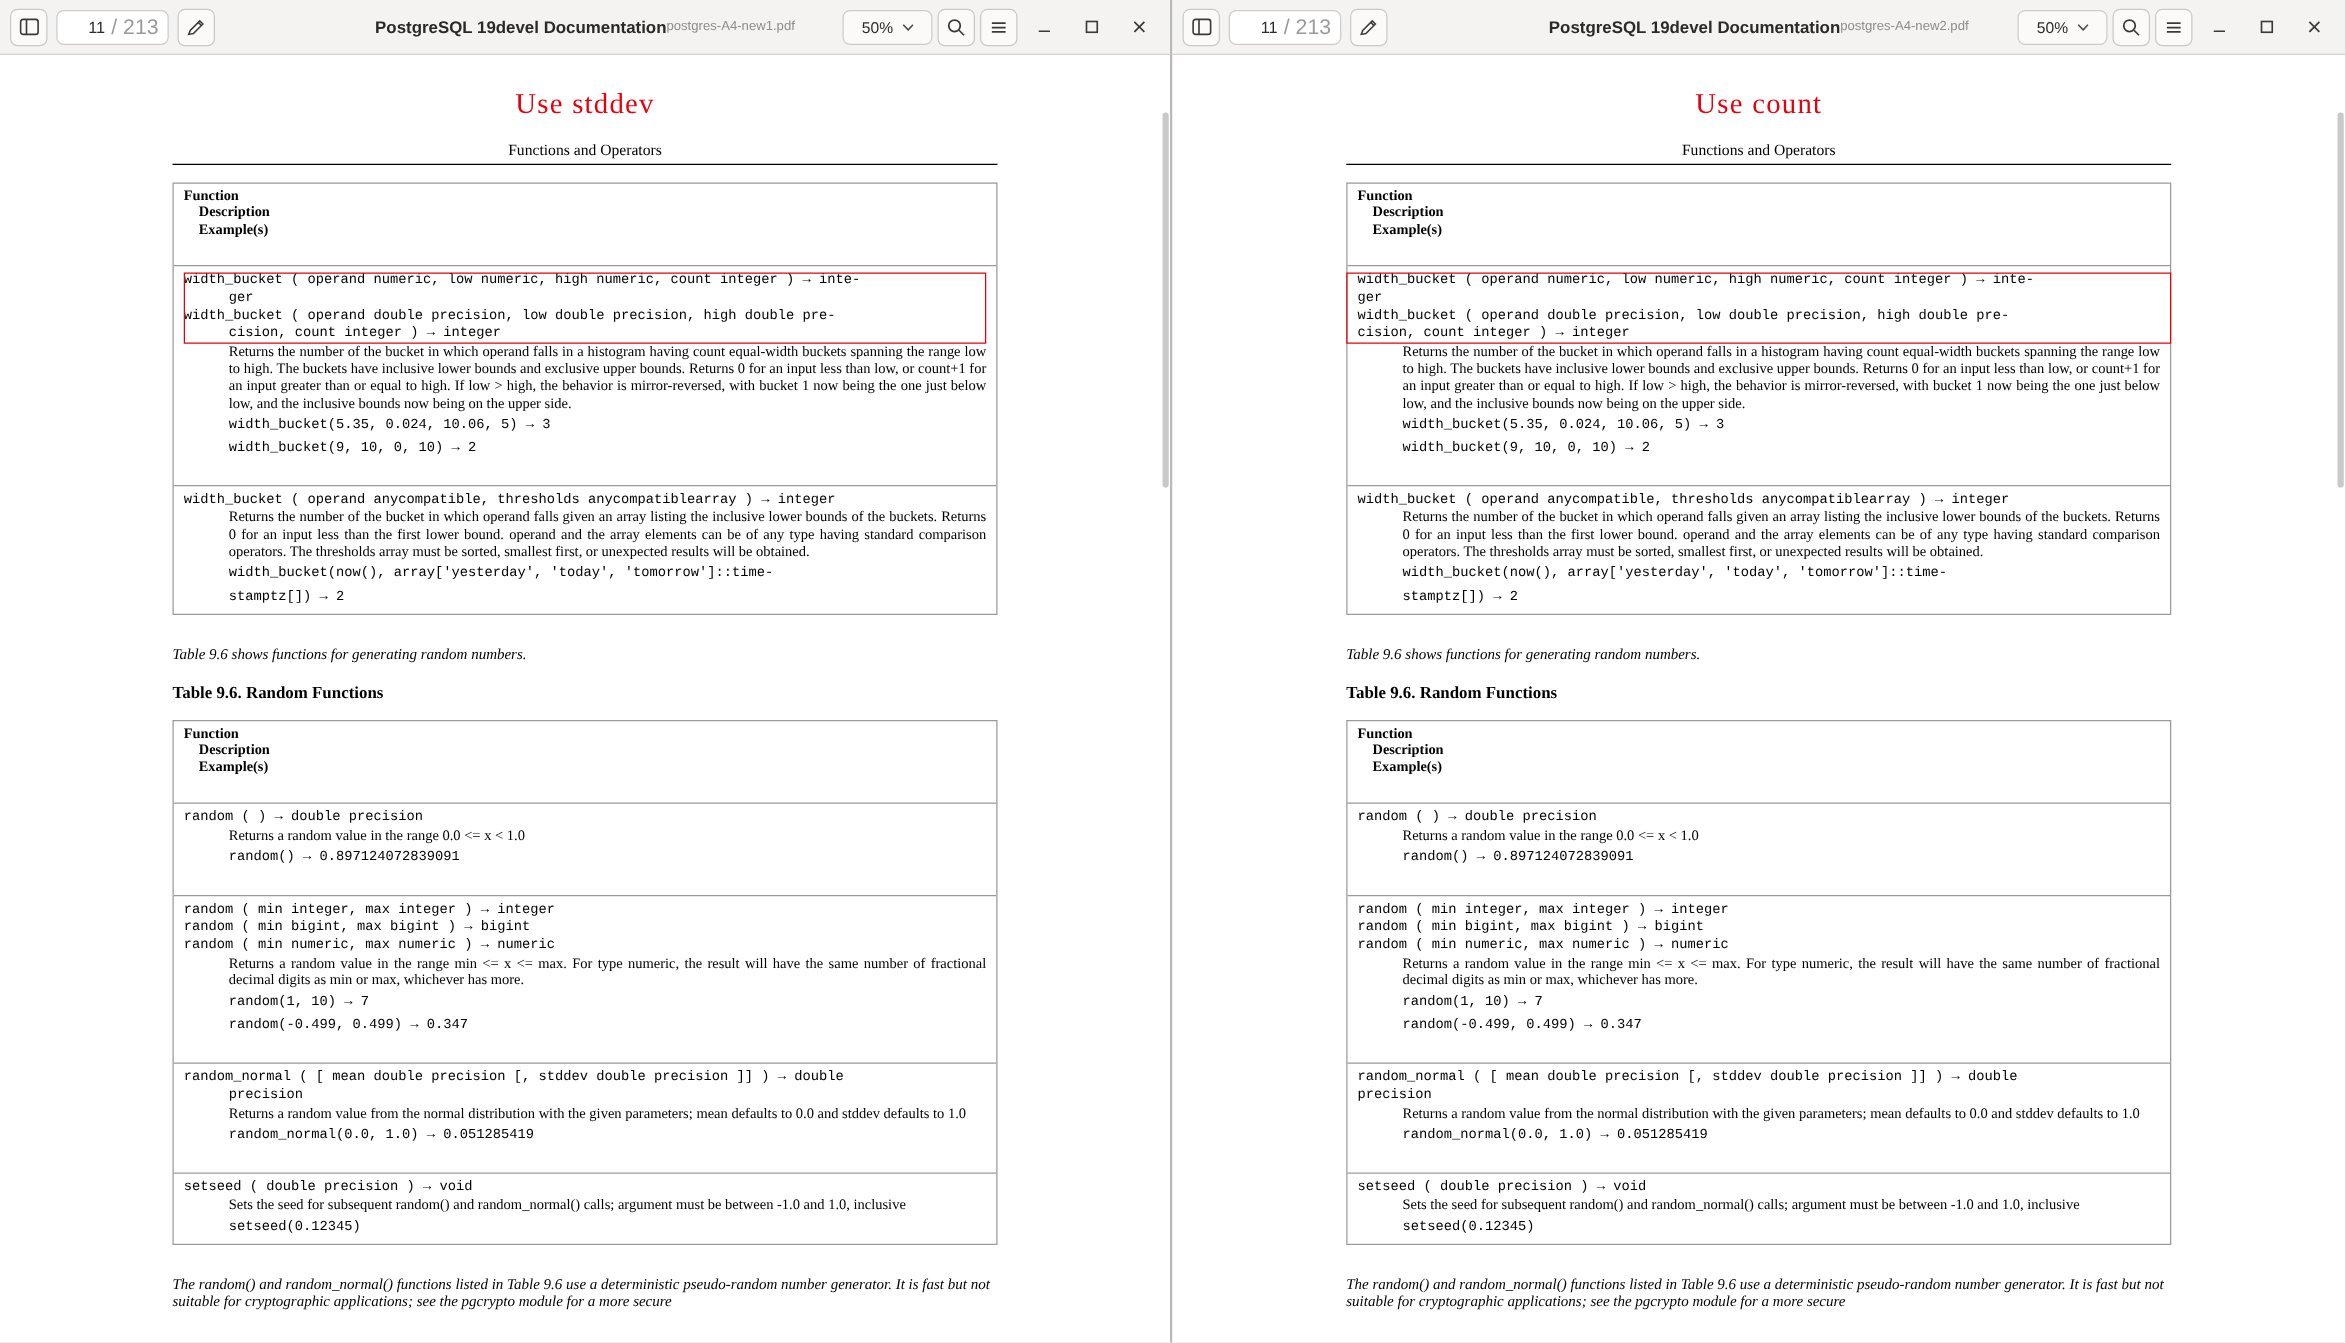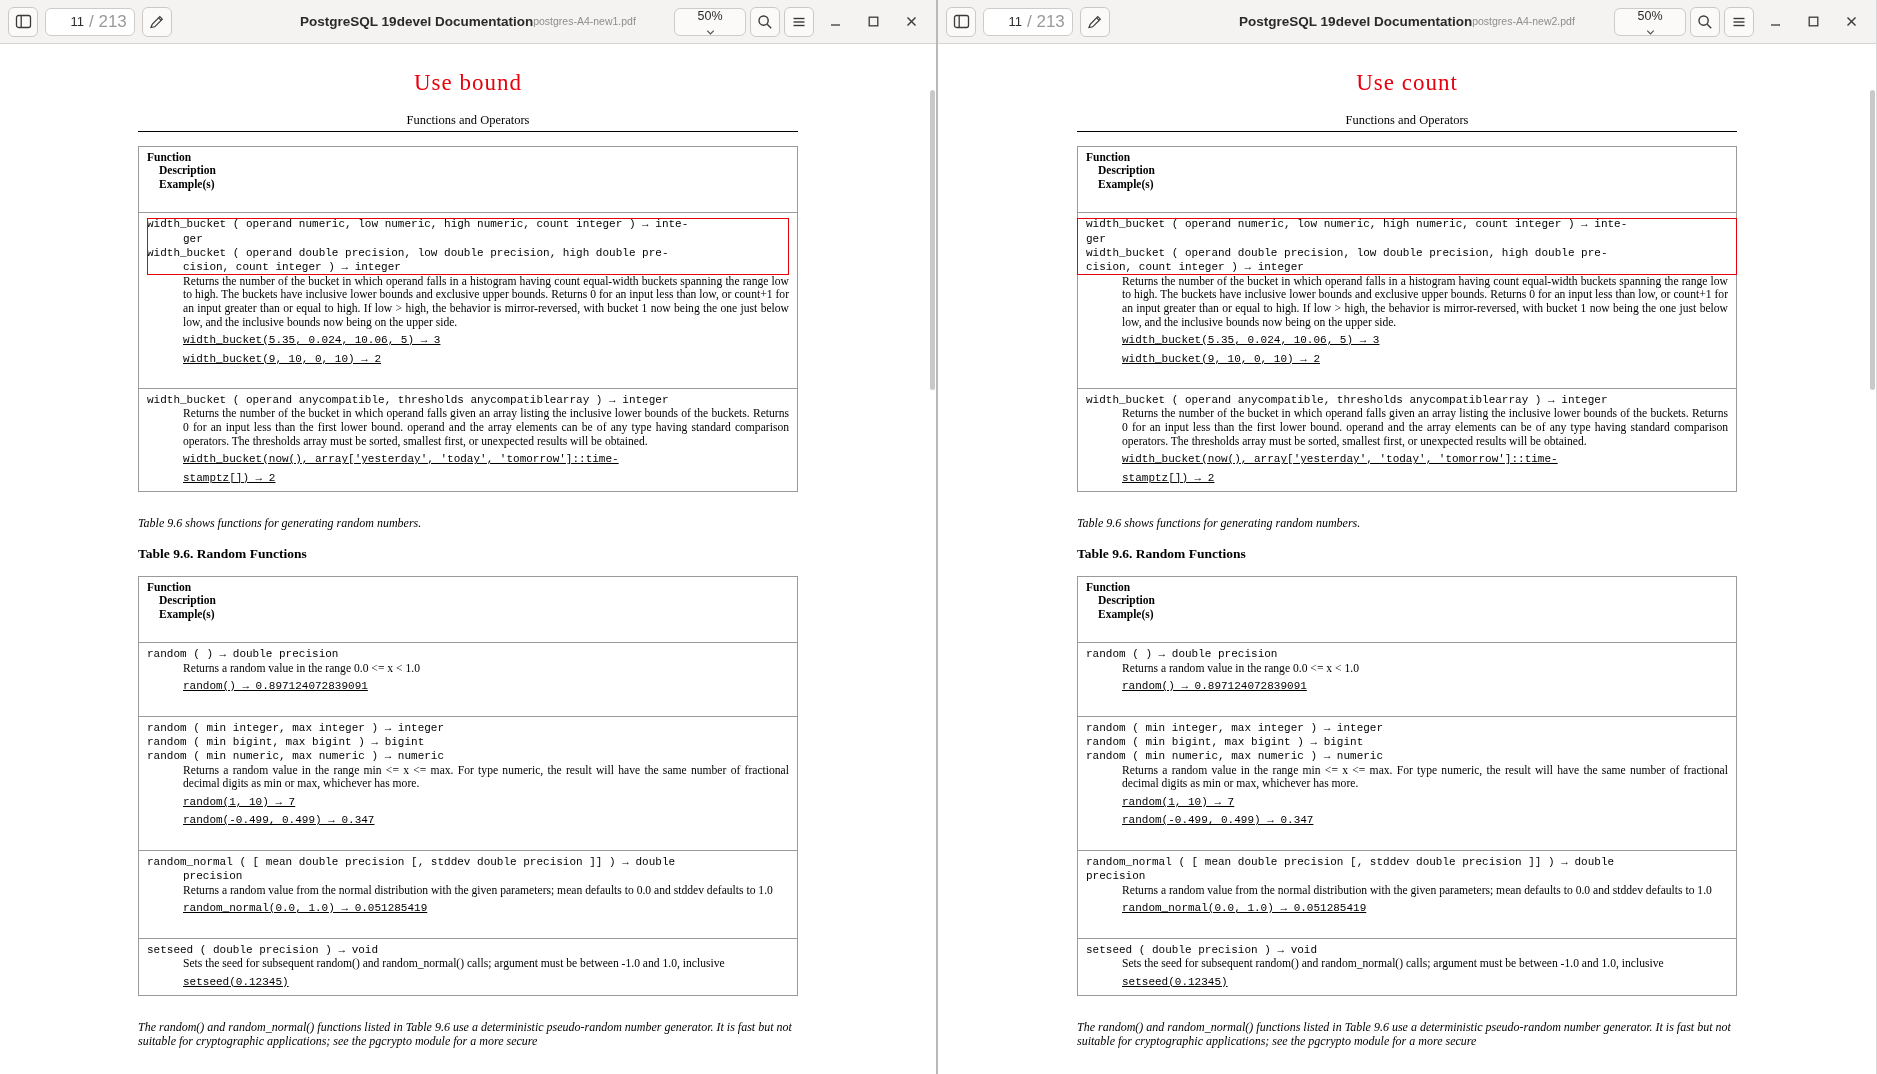--- a/index.html
+++ b/index.html
@@ -60,21 +60,21 @@
     background: transparent; border: none; outline: none;
     font-family: "Liberation Sans", sans-serif;
   }
   .pagebox .tot { font-size: 17px; color: #9a9a9a; }
 
   .zoombox {
     display: flex; align-items: center; justify-content: center; gap: 7px;
     height: 28px; min-width: 72px;
     border: 1px solid #cfcbc9; border-radius: 6px;
     background: #fbfaf9; padding: 0 8px;
-    font-size: 12.5px; color: #2c2c2c; flex-direction: column;
+    font-size: 12.5px; color: #2c2c2c;
   }
   .wbtn {
     width: 34px; height: 30px;
     display: flex; align-items: center; justify-content: center;
     color: #3a3a3a;
   }
 
   
   .viewport {
     flex: 1; position: relative; overflow: hidden;
@@ -114,21 +114,21 @@
   }
   .tbl .row { border-top: 1px solid #9a9a9a; padding: 4px 8px 6px 8px; margin-top: 16px; }
   .tbl .row:first-child { border-top: none; }
   .hdr { font-weight: bold; padding: 4px 8px 5px 8px; }
   .hdr .l1 { }
   .hdr .l2 { padding-left: 12px; }
   .hdr .l3 { padding-left: 12px; }
 
   .mono { font-family: "Liberation Mono", monospace; font-size: 11px; }
   .desc { padding-left: 36px; text-align: justify; font-size: 11.6px; line-height: 13.6px; }
-  .exline { padding-left: 36px; margin-top: 5px; text-decoration: underline; }
+  .exline { padding-left: 36px; margin-top: 5px; }
   .sigline { margin-top: 1px; }
 
   .redbox {
     outline: 1.6px solid #e8000d;
     outline-offset: -1px;
     position: relative;
   }
   
   .variant-indent .redbox { margin: 0 0 0 0; }
   .variant-margin .redbox { margin: 0 -9px 0 -9px; }
@@ -210,21 +210,21 @@
               <line x1="2.5" y1="2.5" x2="10.5" y2="10.5" stroke="#3a3a3a" stroke-width="1.35"></line>
               <line x1="10.5" y1="2.5" x2="2.5" y2="10.5" stroke="#3a3a3a" stroke-width="1.35"></line>
             </svg>
         </div>
       </div>
     </div>
 
     <div class="viewport">
       <div class="page" style="width: 660px;">
         <div class="page-inner">
-          <div class="redhead">Use  bound</div>
+          <div class="redhead">Use  stddev</div>
           <div class="runhead">Functions and Operators</div>
           <div class="rule"></div>
 
           <div class="tbl">
             <div class="hdr">
               <div class="l1">Function</div>
               <div class="l2">Description</div>
               <div class="l3">Example(s)</div>
             </div>
 

